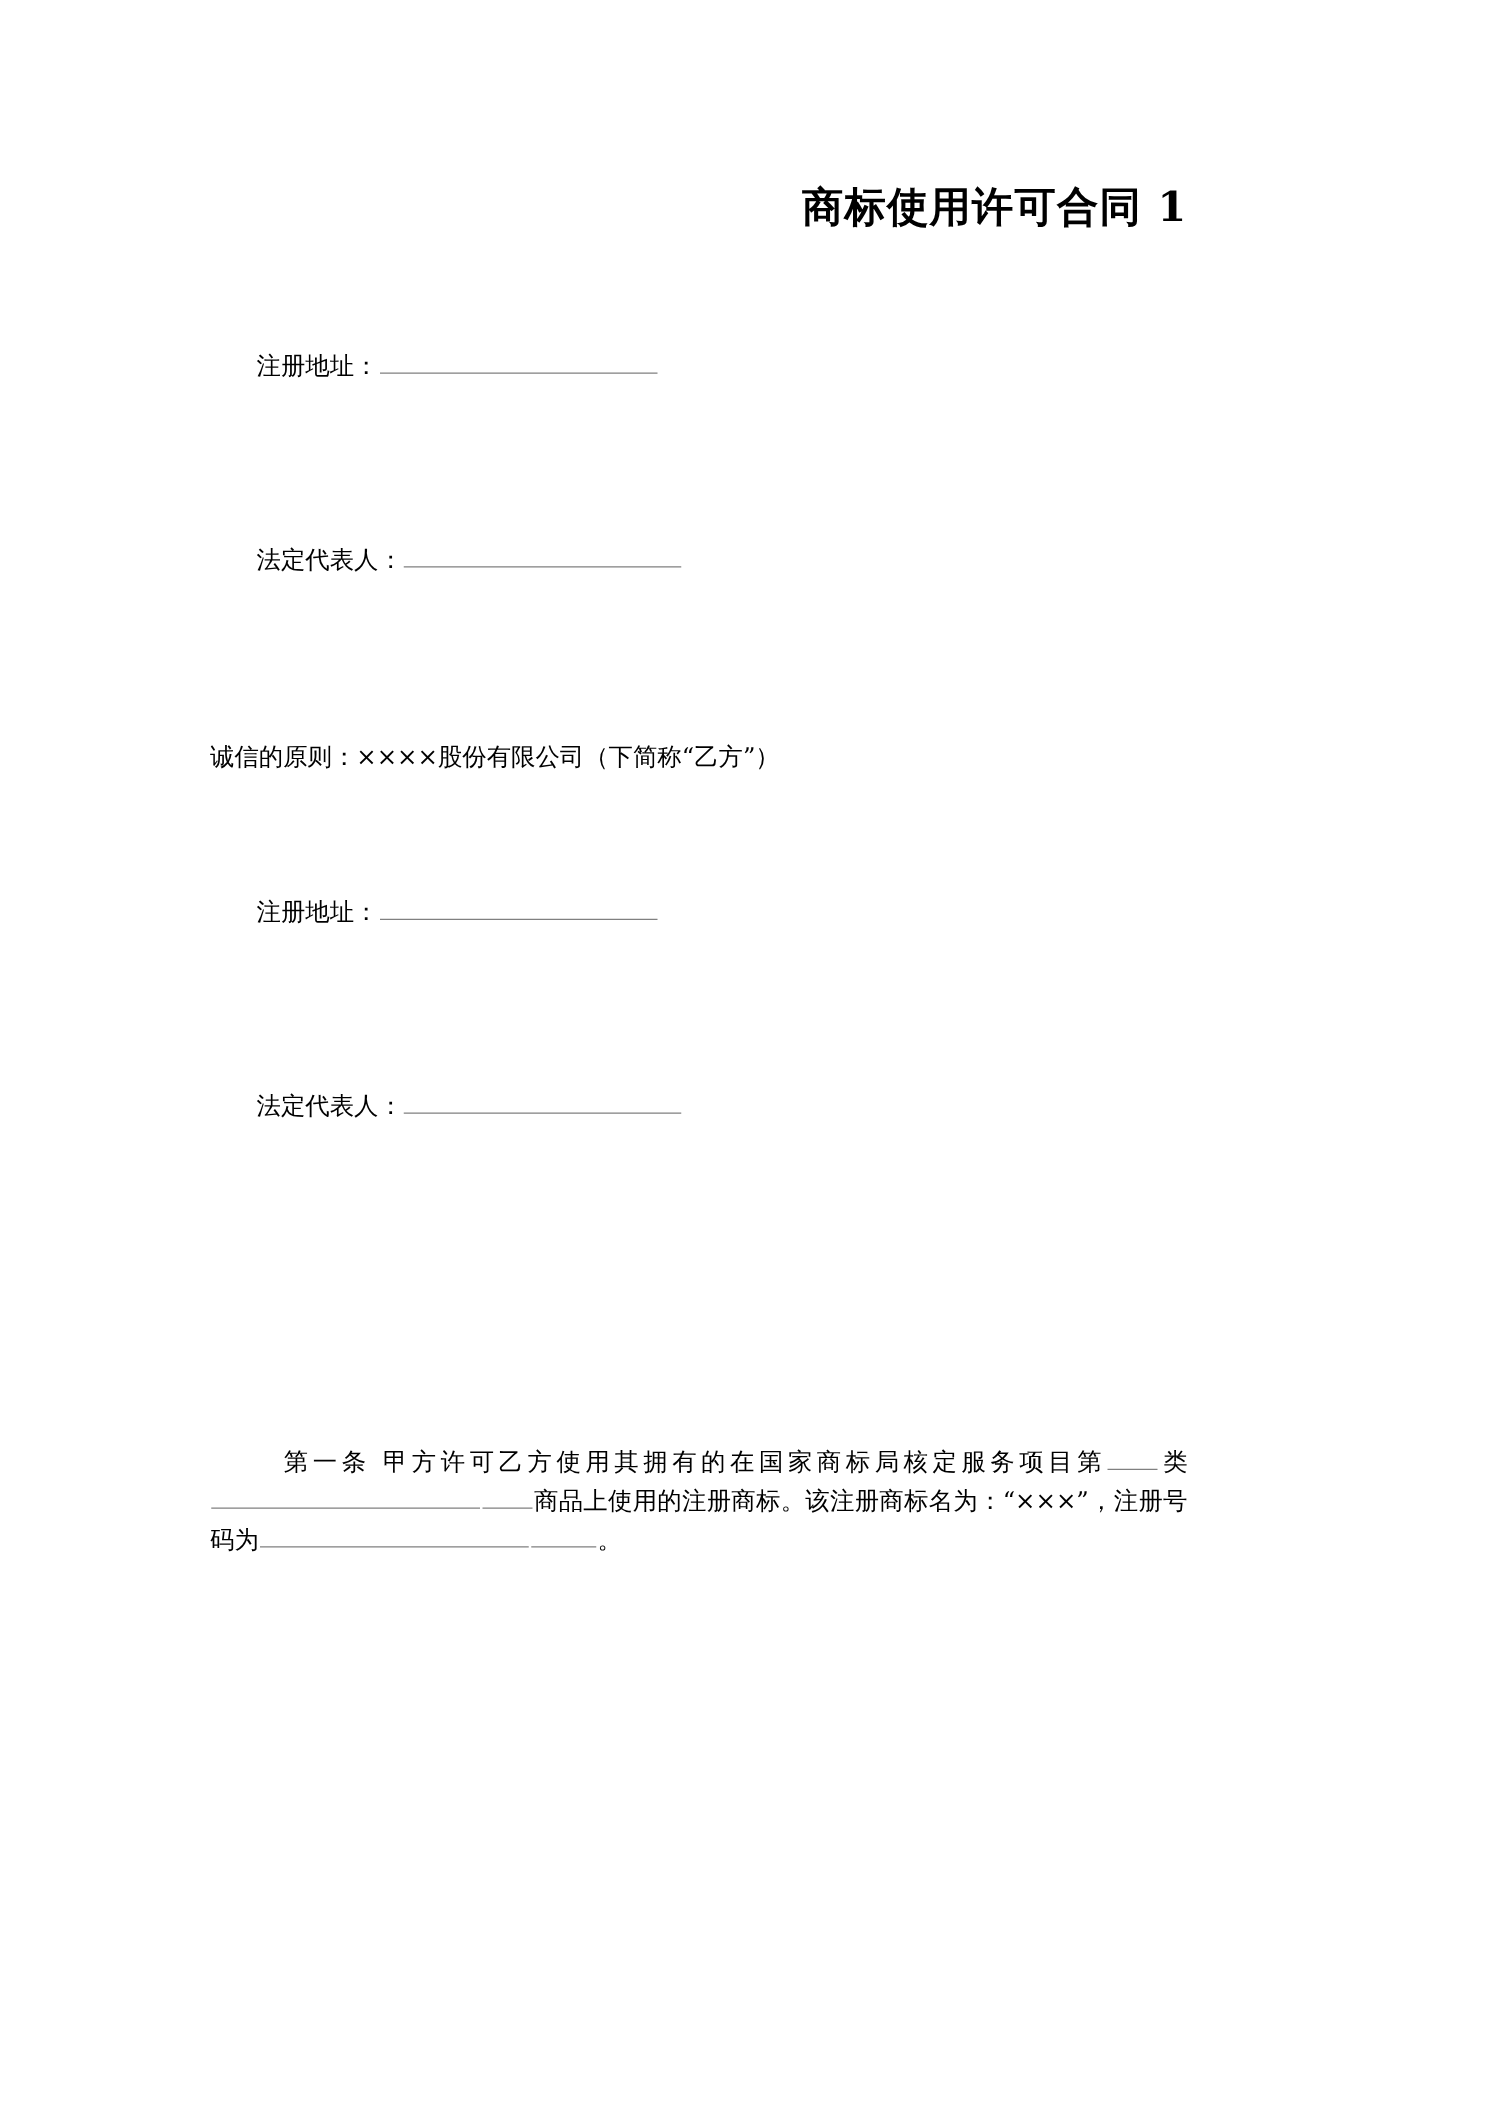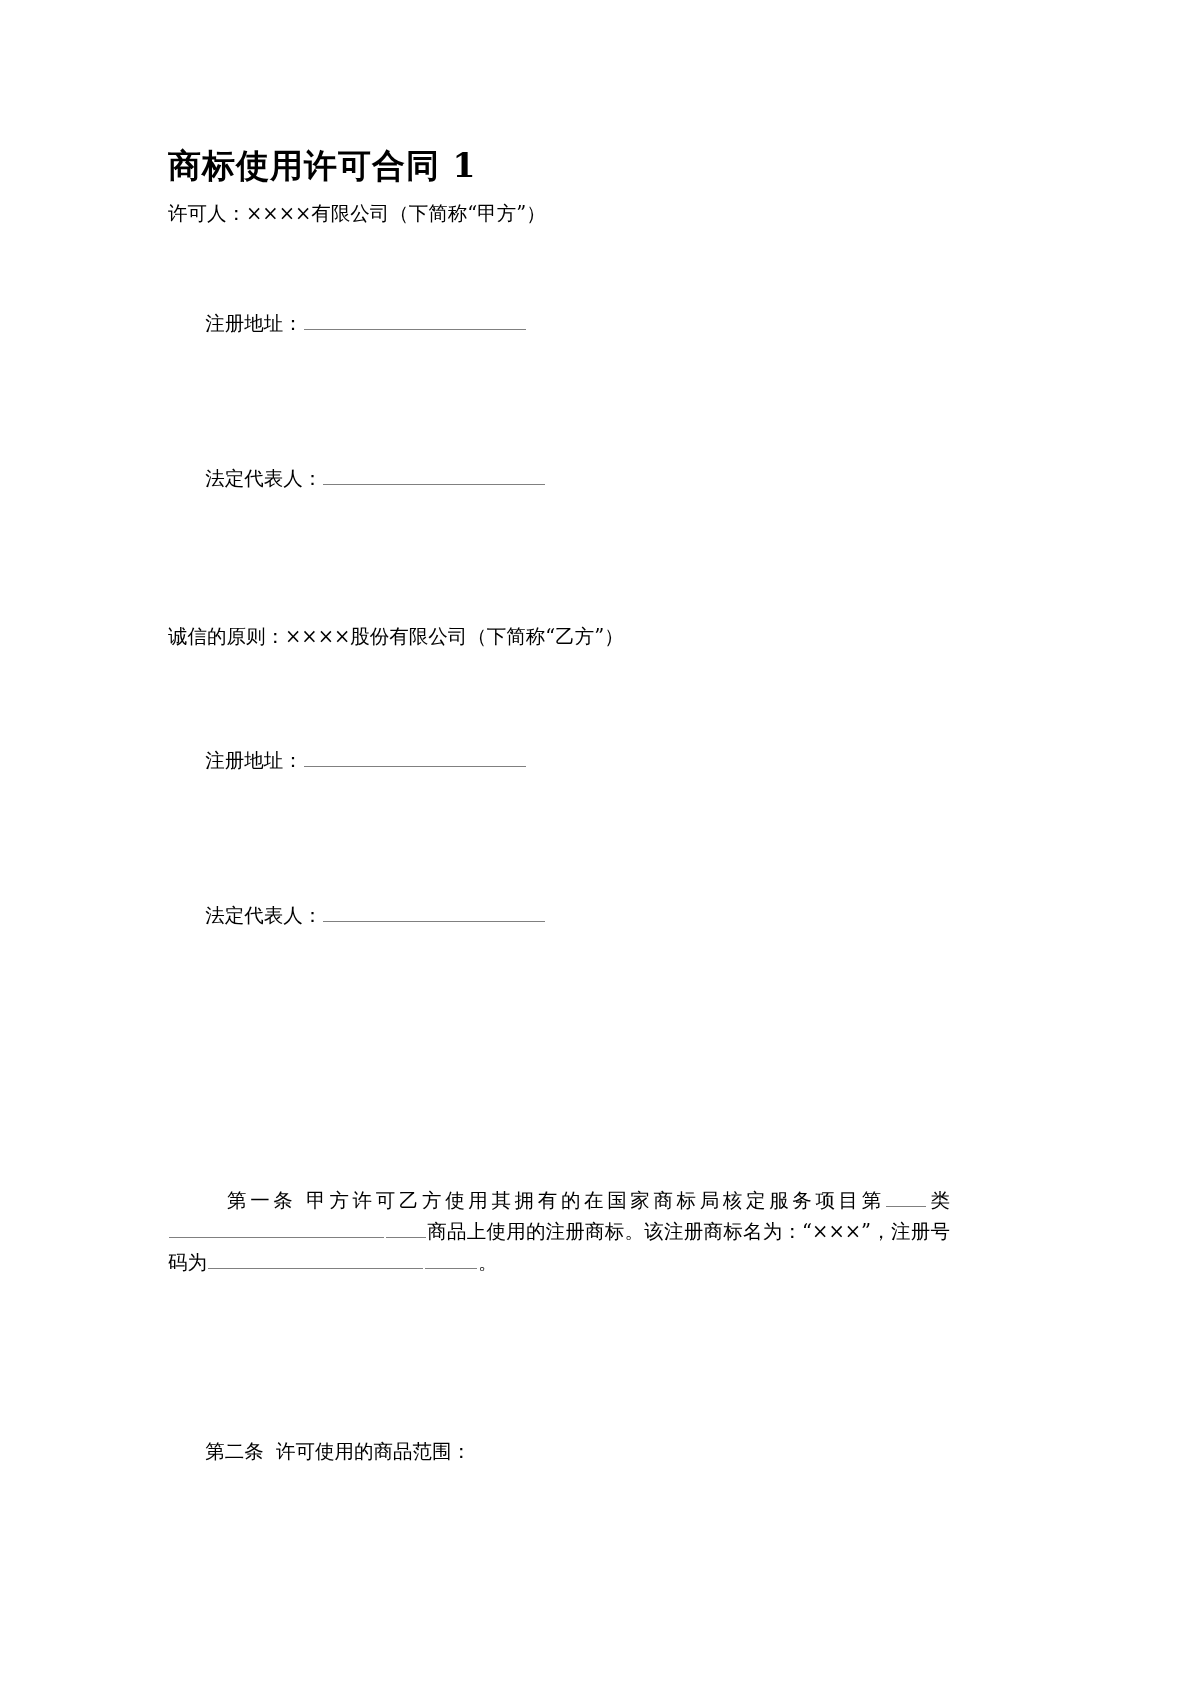--- a/index.html
+++ b/index.html
@@ -24,21 +24,21 @@
     position: absolute;
     left: 168px;
     top: 0;
     width: 782px;
   }
   .doc-title {
     font-family: "DejaVu Serif", "Liberation Serif", serif;
     font-weight: bold;
     font-size: 33px;
     line-height: 1.25;
-    text-align: left;
+    text-align: right;
     letter-spacing: 1px;
     margin: 0;
     padding-top: 145px;
     padding-bottom: 12px;
   }
   .para {
     font-size: 19.5px;
     line-height: 31px;
     margin: 0;
     text-align: justify;
@@ -64,21 +64,20 @@
   .blank-tail { width: 52px; }
 </style>
 </head>
 <body>
 
 <div class="page">
   <div class="content">
 
     <h1 class="doc-title">商标使用许可合同 1</h1>
 
-    <p class="para">许可人：××××有限公司（下简称“甲方”）</p>
 
     <div class="gap-s"></div>
 
     <p class="para">
       <span>注册地址：</span><span class="blank blank-field"></span>
     </p>
 
     <div class="gap-m"></div>
 
     <p class="para">
@@ -105,20 +104,17 @@
 
 
     <div class="gap-xl"></div>
 
     <p class="para">
       <span>第一条</span>&nbsp;<span>甲方许可乙方使用其拥有的在国家商标局核定服务项目第</span><span class="blank blank-sm"></span><span>类</span><span class="blank blank-lg"></span><span class="blank blank-sm"></span><span>商品上使用的注册商标。该注册商标名为：“×××”，注册号码为</span><span class="blank blank-lg"></span><span class="blank blank-tail"></span><span>。</span>
     </p>
 
     <div class="gap-xl"></div>
 
-    <p class="para">
-      <span>第二条</span>&nbsp;&nbsp;<span>许可使用的商品范围：</span>
-    </p>
 
     <div class="gap-l"></div>
 
   </div>
 </div>
 
 </body></html>

